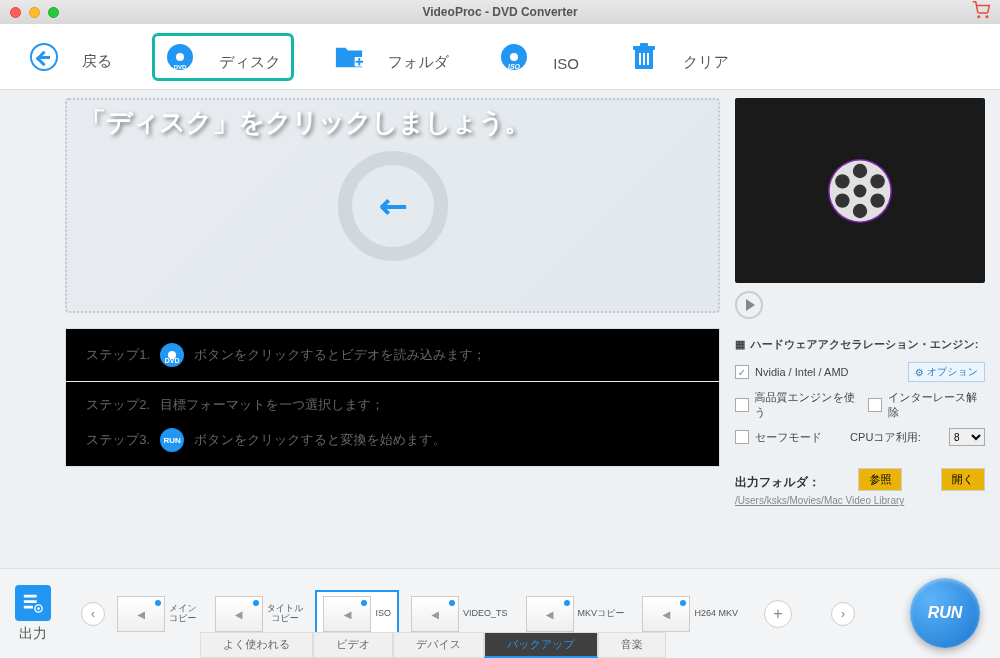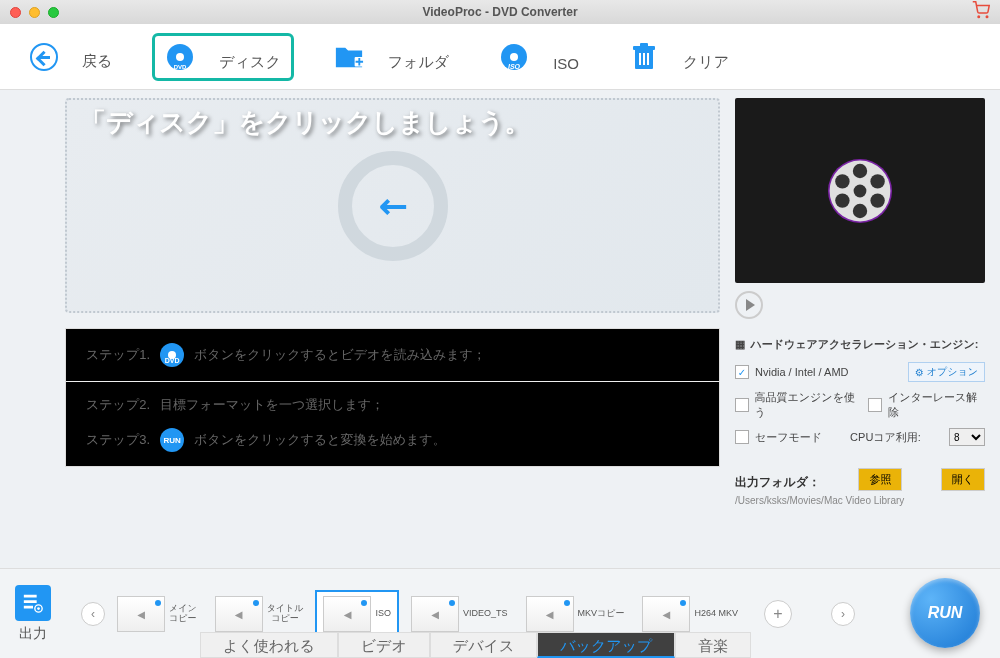--- a/index.html
+++ b/index.html
@@ -49,41 +49,41 @@
 .hw-title { font-weight:bold; margin-bottom:10px; display:flex; align-items:center; gap:5px; }
 .hw-row { display:flex; align-items:center; margin: 8px 0; gap:6px; }
 .check { width:14px; height:14px; border:1px solid #aaa; display:inline-flex; align-items:center; justify-content:center; font-size:10px; color:#2196f3; background:#fff; }
 .opt-btn { background:#eef4fb; border:1px solid #b0d0f0; padding:2px 6px; font-size:10px; color:#2280d0; display:inline-flex; align-items:center; gap:3px; margin-left:auto; }
 .cpu-sel { width:36px; height:18px; font-size:10px; border:1px solid #aaa; margin-left:auto; }
 
 .out-row { margin-top: 14px; display:flex; align-items:flex-end; font-size:12px; }
 .out-label { font-weight:bold; color:#333; }
 .out-btn { margin-left:auto; padding:3px 10px; font-size:11px; border:1px solid #ccc; background:#eab308; cursor:pointer; }
 .out-btn + .out-btn { }
-.out-path { font-size:10px; color:#888; margin-top:4px; }
+.out-path { font-size:10px; color:#888; margin-top:4px;text-decoration:underline; }
 
 .bottom-bar { height: 90px; background: #f2f4f6; border-top:1px solid #ddd; display:flex; align-items:center; padding: 0 15px; position:relative; }
 .output-settings { display:flex; flex-direction:column; align-items:center; gap:4px; margin-right:30px; cursor:pointer; }
 .output-icon { width:36px; height:36px; background:#2196f3; border-radius:4px; display:flex; align-items:center; justify-content:center; color:#fff; }
 .output-label { font-size:14px; color:#555; }
 
 .carousel { display:flex; align-items:center; gap:6px; }
 .nav-arrow { width:24px; height:24px; border:1px solid #ccc; border-radius:50%; background:#fff; display:flex; align-items:center; justify-content:center; cursor:pointer; font-size:12px; color:#888; }
 .format-item { display:flex; flex-direction:row; align-items:center; gap:4px; padding:4px 6px; cursor:pointer; }
 .format-item.sel { border:2px solid #2196f3; background:#fff; }
 .format-thumb { width:48px; height:36px; background:linear-gradient(#fff,#eee); border:1px solid #ccc; position:relative; }
 .format-thumb::before { content:''; position:absolute; right:3px; top:3px; width:6px; height:6px; border-radius:50%; background:#2196f3; }
 .format-thumb::after { content:'◀'; position:absolute; left:50%; top:50%; transform:translate(-50%,-50%); font-size:10px; color:#999;}
 .format-label { font-size:9px; color:#555; text-align:center; line-height:1.1; white-space:pre-line; }
 
 .plus-btn { width:28px; height:28px; border:1px solid #ccc; border-radius:50%; background:#fff; display:flex; align-items:center; justify-content:center; font-size:16px; color:#888; cursor:pointer; margin-left:20px; }
 .more-arrow { position:absolute; right:145px; }
 
 .tabs-row { position:absolute; bottom:0; left:200px; display:flex; height:26px; }
-.tab { padding: 4px 22px; font-size:15px; color:#666; border:1px solid #ddd; background:#f0f0f0; cursor:pointer; }
+.tab { padding: 4px 22px; font-size:11px; color:#666; border:1px solid #ddd; background:#f0f0f0; cursor:pointer; }
 .tab.active { background:#404040; color:#2196f3; border-bottom:2px solid #2196f3; }
 
 .run-btn { position:absolute; right:20px; bottom:10px; width:70px; height:70px; border-radius:50%; background: radial-gradient(circle at 30% 30%, #5db4f8, #1976d2); box-shadow: 0 3px 8px rgba(0,0,0,0.3), inset 0 2px 4px rgba(255,255,255,0.4); display:flex; align-items:center; justify-content:center; color:#fff; font-weight:bold; font-size:16px; font-style:italic; cursor:pointer; }
 </style>
 </head>
 <body>
 
 <div class="titlebar">
   <div class="traffic">
     <div class="dot red"></div>

